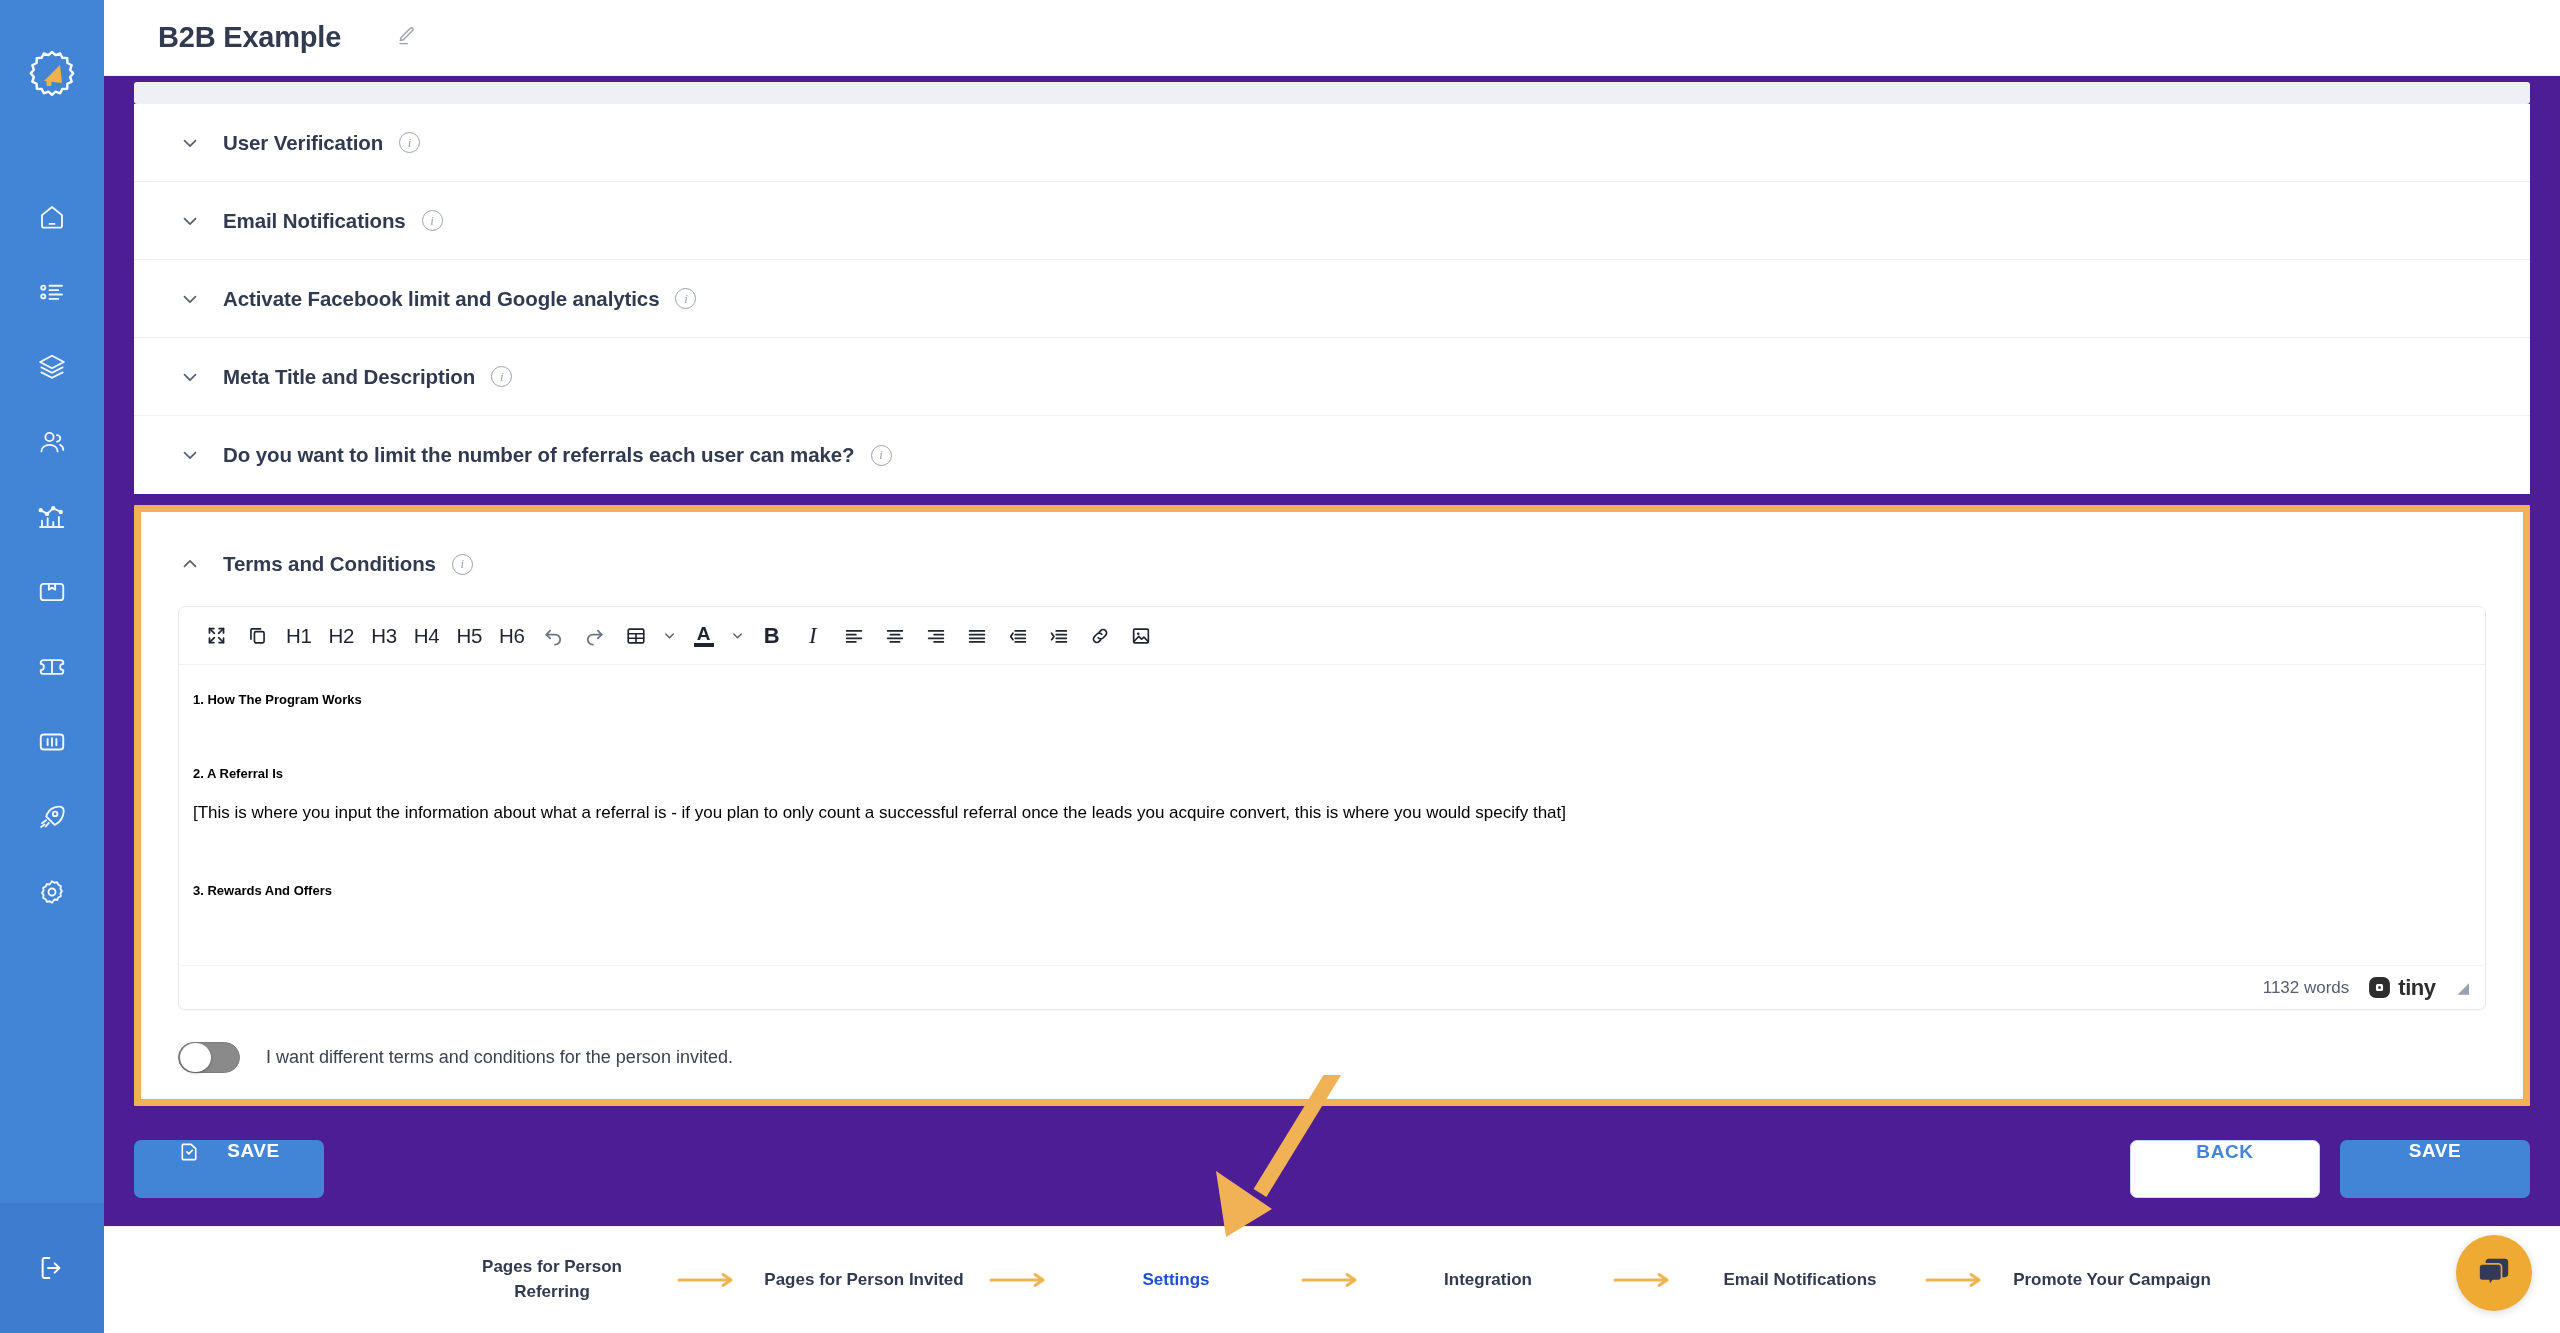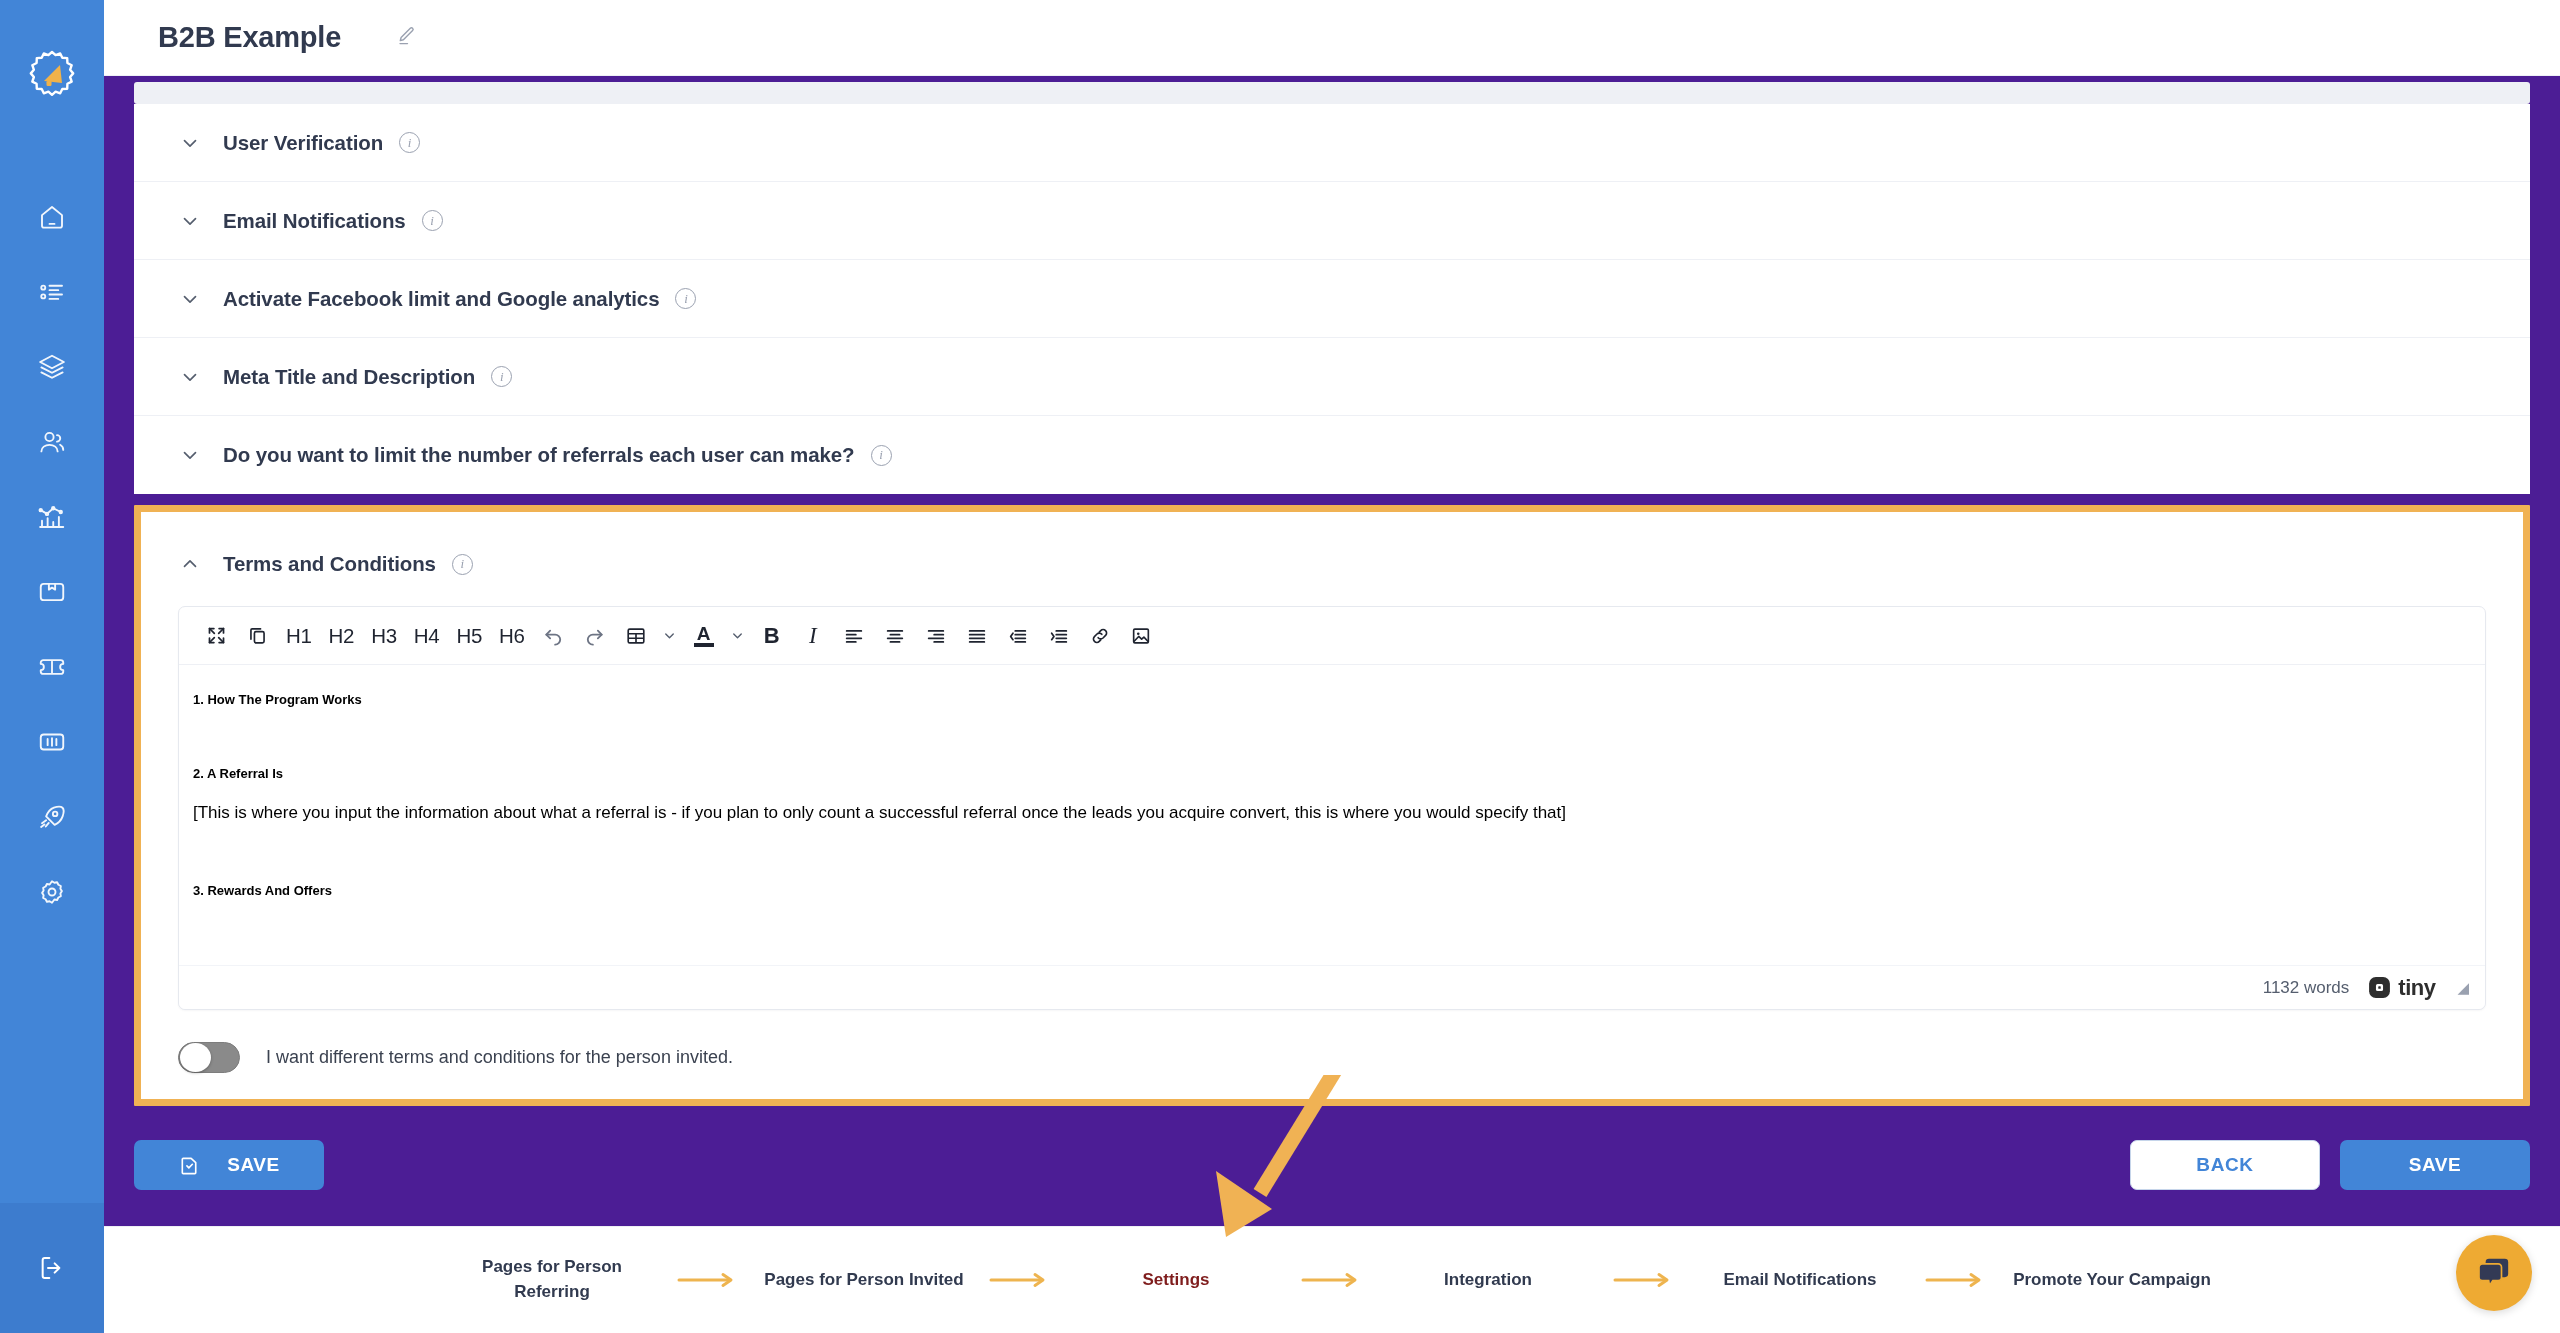--- a/index.html
+++ b/index.html
@@ -203,22 +203,22 @@
     box-shadow: 0 1px 3px rgba(0,0,0,.3);
   }
   .toggle-label { font-size: 18px; color: #3b4250; }
 
   
   .actions {
     margin: 34px 30px 0 30px;
     display: flex; align-items: center;
   }
   .btn {
-    height: 50px; border-radius: 7px;
-    display: flex; align-items: center; justify-content: center;
+    height: 58px; border-radius: 7px;
+    display: flex; align-items: flex-start; justify-content: center;
     gap: 26px; cursor: pointer;
     font-size: 19px; font-weight: 600; letter-spacing: .6px;
   }
   .btn-save { width: 190px; background: #4285d7; color: #fff; }
   .btn-back {
     width: 190px; background: #ffffff; color: #4285d7;
     border: 1px solid #c6d5ea; margin-left: auto;
   }
   .btn-next { width: 190px; background: #4285d7; color: #fff; margin-left: 20px; }
 
@@ -229,21 +229,21 @@
     background: #ffffff;
     border-top: 1px solid #edeff4;
     display: flex; align-items: center; justify-content: center;
     gap: 0;
   }
   .step {
     text-align: center; font-size: 17px; font-weight: 700;
     color: #313a4f; line-height: 1.45; cursor: pointer;
     width: 200px;
   }
-  .step.active { color: #7f1d1d; }
+  .step.active { color: #1d4ed8; }
   .step-arrow {
     width: 112px; display: flex; align-items: center; justify-content: center;
   }
 
   
   #chat {
     position: absolute; right: 28px; bottom: 22px;
     width: 76px; height: 76px; border-radius: 50%;
     background: #eeaa33;
     display: flex; align-items: center; justify-content: center;

